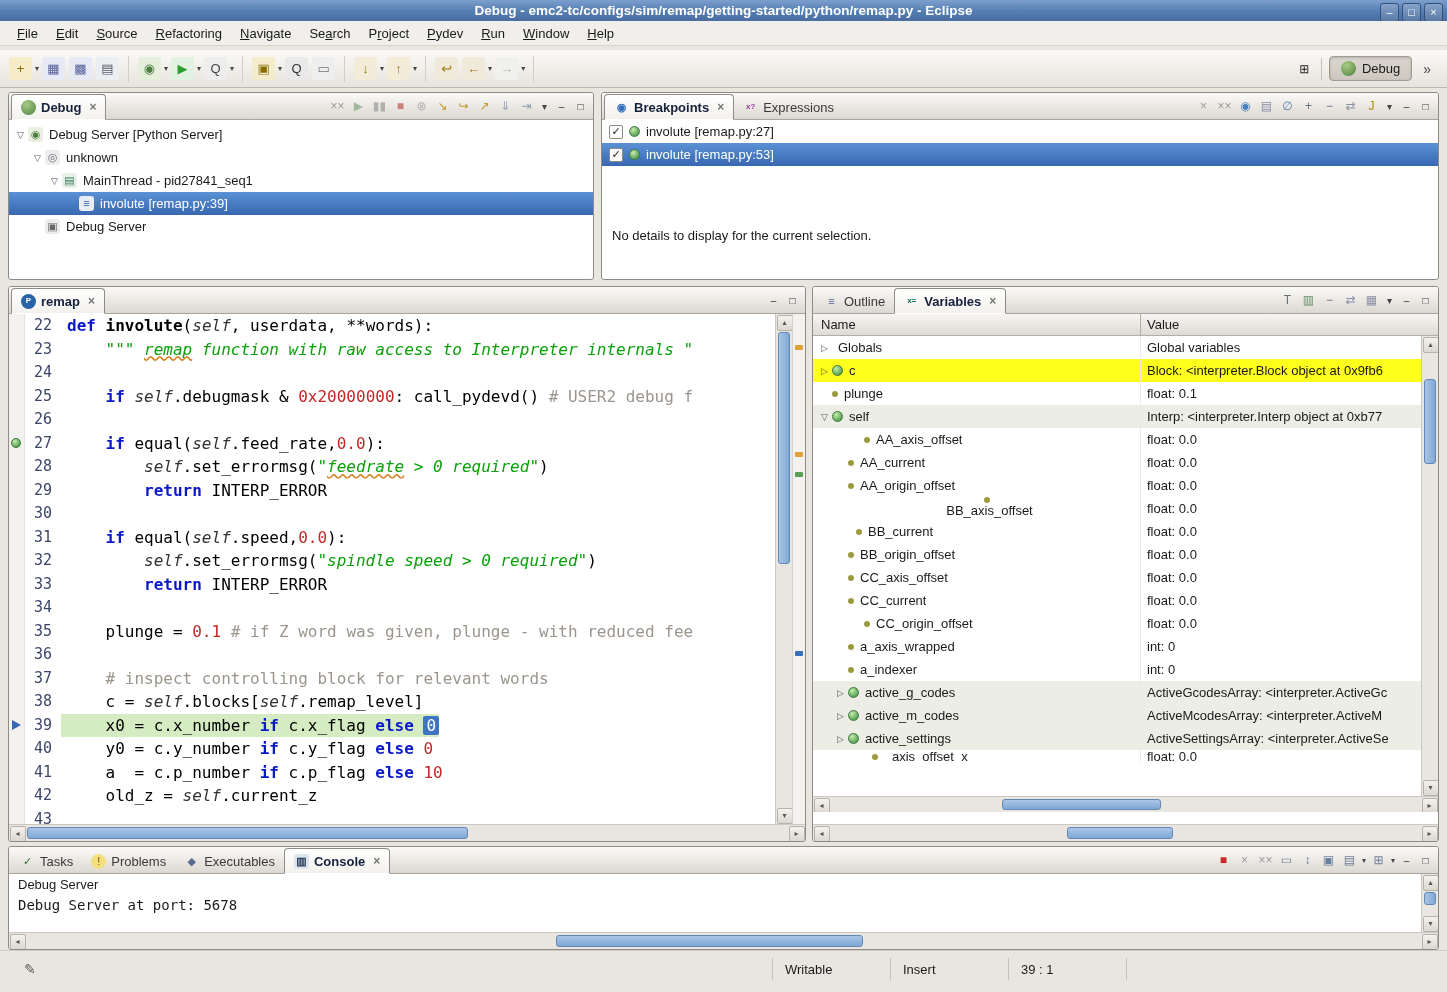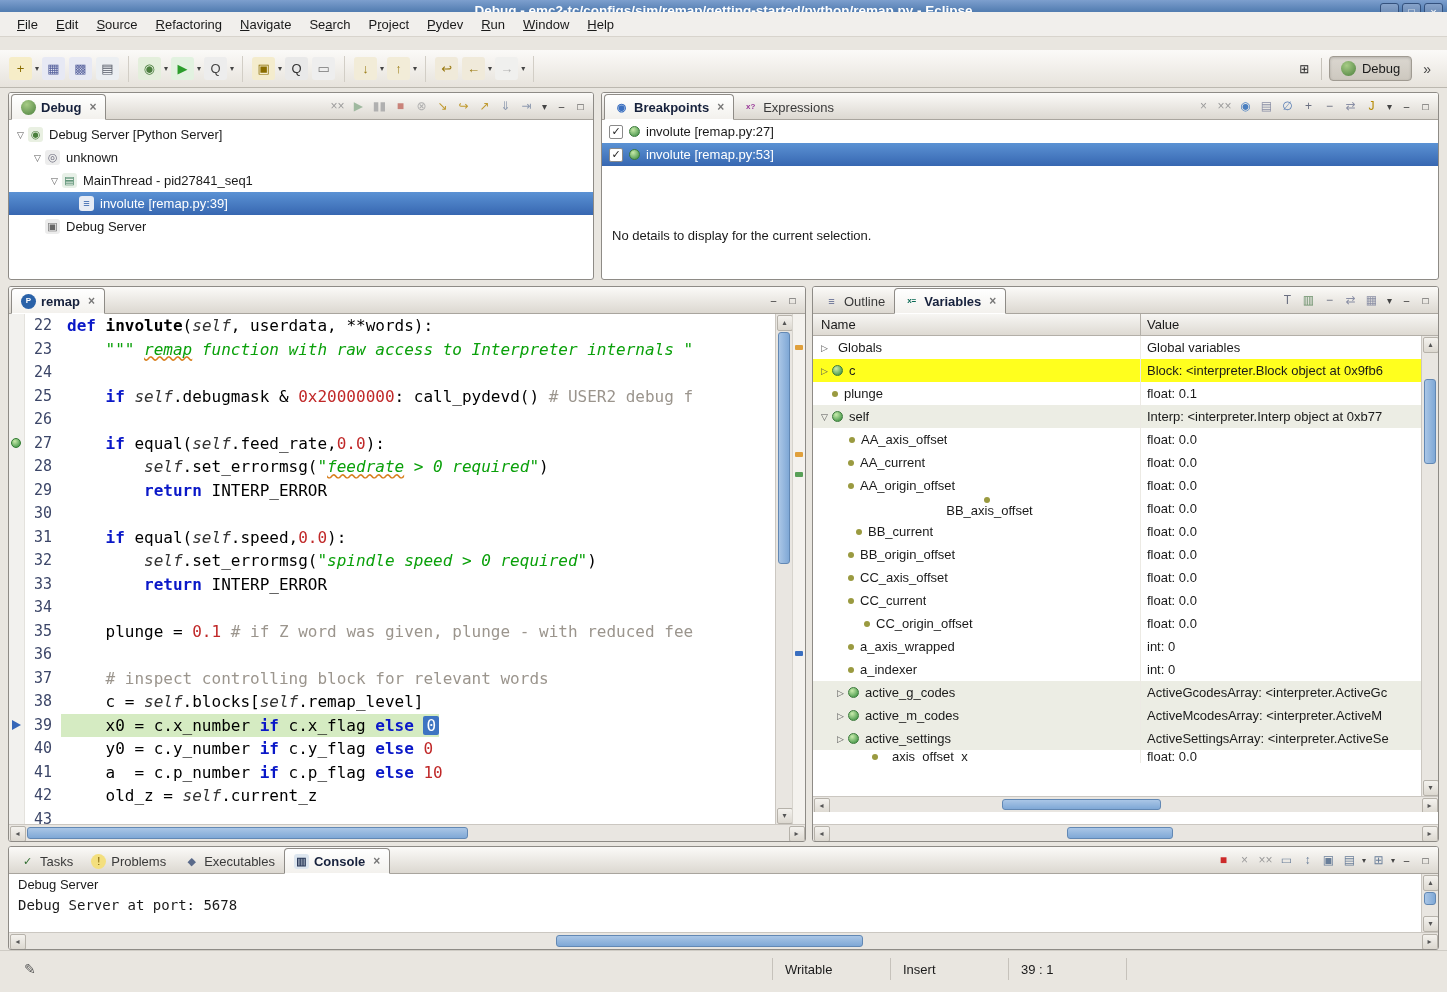--- a/index.html
+++ b/index.html
@@ -12,21 +12,21 @@
   .titlebar { position:absolute; left:0; top:0; right:0; height:25px;
     background:linear-gradient(#7d9fce 0%, #557fb3 45%, #46679a 100%);
     border-bottom:1px solid #35507a; }
   .title-text { position:absolute; left:0; right:0; top:3px; text-align:center;
     color:#fff; font-weight:bold; font-size:13.5px; }
   .win-controls { position:absolute; right:4px; top:3px; display:flex; gap:3px; }
   .win-btn { width:19px; height:19px; display:flex; align-items:center; justify-content:center;
     background:linear-gradient(#87a3ca,#5a7aa6); border:1px solid #34517d; border-radius:3px;
     color:#fff; font-size:11px; line-height:1; }
   
-  .menubar { position:absolute; left:0; top:12px; right:0; height:25px; background:#f1efec;
+  .menubar { position:absolute; left:0; top:21px; right:0; height:25px; background:#f1efec;
     border-bottom:1px solid #d8d4cd; display:flex; align-items:center; padding-left:8px; }
   .menu-item { padding:3px 9px; }
   
   .toolbar { position:absolute; left:0; top:50px; right:0; height:38px;
     background:linear-gradient(#fbfaf8,#e7e3dc); border-bottom:1px solid #bcb8b0;
     display:flex; align-items:center; }
   .tgroups { display:flex; align-items:center; height:100%; }
   .tgroup { display:flex; align-items:center; padding:0 7px; height:26px; border-right:1px solid #d2cec6; }
   .ticon { width:23px; height:23px; border-radius:3px; display:flex; align-items:center; justify-content:center;
     font-size:13px; margin:0 2px; background:linear-gradient(#f7f5f1,#e6e2da); }
@@ -433,21 +433,21 @@
         </div>
         <div class="vrow hl-dim">
           <span class="vname" style="padding-left: 4px;">
             <span class="arrow">▽</span>
             <span class="vball"></span>
             <span class="tlabel">self</span>
           </span>
           <span class="vvalue">Interp: &lt;interpreter.Interp object at 0xb77</span>
         </div>
         <div class="vrow">
-          <span class="vname" style="padding-left: 21px;">
+          <span class="vname" style="padding-left: 36px;">
             <span class="arrow"></span>
             <span class="vdot"></span>
             <span class="tlabel">AA_axis_offset</span>
           </span>
           <span class="vvalue">float: 0.0</span>
         </div>
         <div class="vrow">
           <span class="vname" style="padding-left: 20px; text-align: right;">
             <span class="arrow"></span>
             <span class="vdot"></span>

